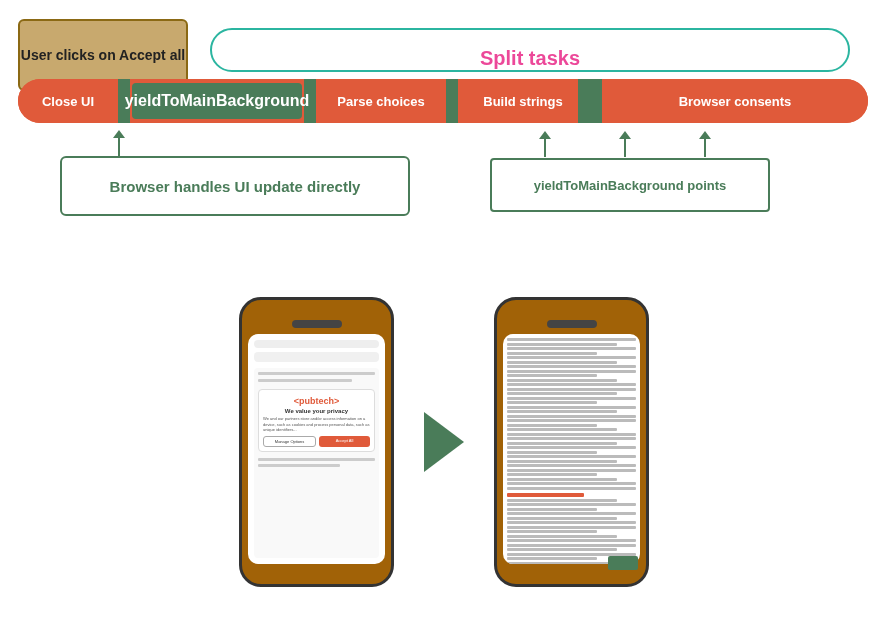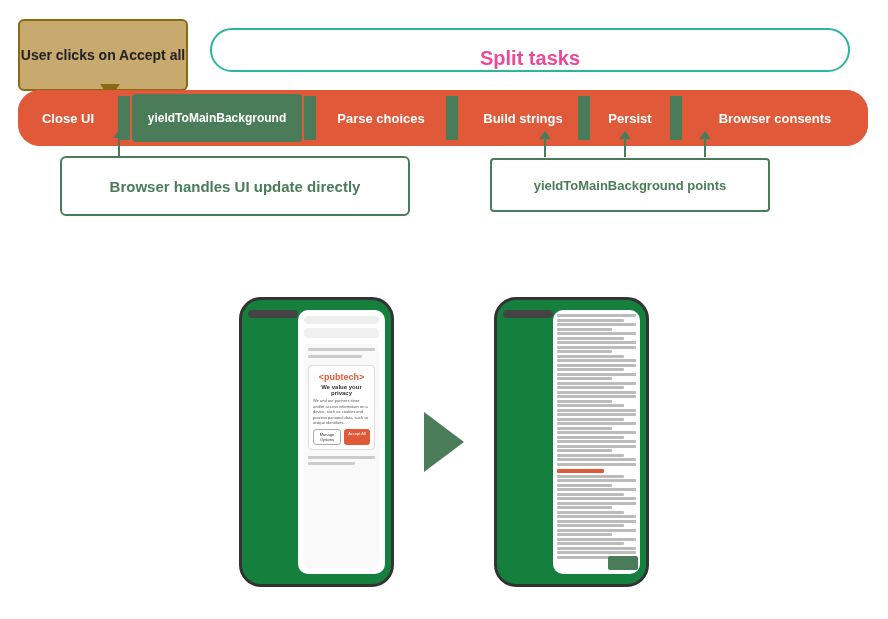--- a/index.html
+++ b/index.html
@@ -67,24 +67,24 @@
       align-items: flex-end;
       justify-content: center;
       font-size: 20px;
       font-weight: bold;
       color: #ec4899;
     }
 
     
     .pipeline-bar {
       position: absolute;
-      top: 90px;
+      top: 79px;
       left: 18px;
       width: 850px;
-      height: 56px;
+      height: 44px;
       background: #e05a3a;
       border-radius: 22px;
       display: flex;
       align-items: center;
     }
 
     .pipeline-segment {
       display: flex;
       align-items: center;
       justify-content: center;
@@ -98,21 +98,21 @@
     .seg-close {
       width: 100px;
       border-radius: 22px 0 0 22px;
       background: #e05a3a;
     }
 
     .seg-yield {
       width: 170px;
       background: #4a7c59;
       color: #fff;
-      font-size: 12px;
+      font-size: 16px;
       border-radius: 4px;
       margin: 4px 2px;
       height: calc(100% - 8px);
     }
 
     .seg-parse {
       width: 140px;
       background: #e05a3a;
       color: #fff;
     }
@@ -278,25 +278,26 @@
       align-items: center;
       justify-content: center;
       gap: 30px;
       padding: 20px 40px;
     }
 
     
     .phone-mockup {
       width: 155px;
       height: 290px;
-      background: #15803d;
+      background: #a16207;
       border-radius: 22px;
       border: 3px solid #333;
-      padding: 10px 6px;
-      display: flex;
+      padding: 20px 6px;
+      display: flex;
+      flex-direction: column;
       position: relative;
       flex-shrink: 0;
     }
 
     .phone-notch {
       width: 50px;
       height: 8px;
       background: #444;
       border-radius: 4px;
       margin: 0 auto 6px;
@@ -492,23 +493,20 @@
     </div>
 
     <div class="green-divider"></div>
 
     <div class="pipeline-segment seg-build">
       <span>Build strings</span>
     </div>
 
     <div class="green-divider"></div>
 
-    <div class="pipeline-segment seg-persist">
-      <span>Persist</span>
-    </div>
 
     <div class="green-divider"></div>
 
     <div class="pipeline-segment seg-dispatch">
       <span>Browser consents</span>
     </div>
   </div>
 
   <div class="arrow-up-left"></div>
 

